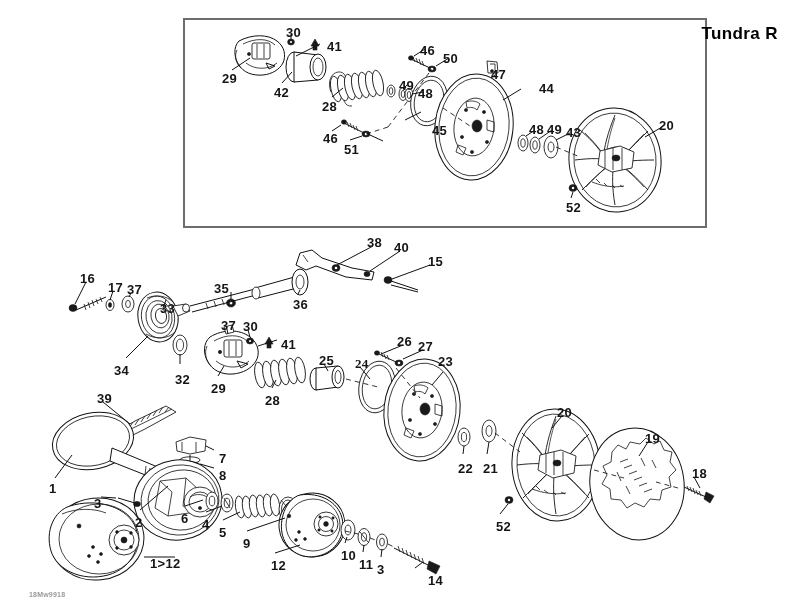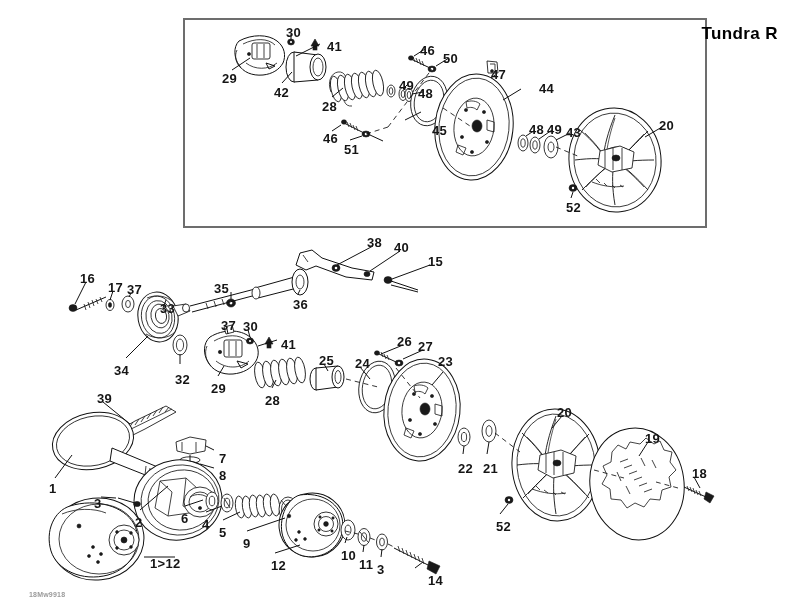--- a/index.html
+++ b/index.html
@@ -689,21 +689,21 @@
       <div class="callout" style="left: 293px; top: 298px;">36</div>
       <div class="callout" style="left: 221px; top: 319px;">37</div>
       <div class="callout" style="left: 243px; top: 320px;">30</div>
       <div class="callout" style="left: 281px; top: 338px;">41</div>
       <div class="callout" style="left: 114px; top: 364px;">34</div>
       <div class="callout" style="left: 175px; top: 373px;">32</div>
       <div class="callout" style="left: 211px; top: 382px;">29</div>
       <div class="callout" style="left: 397px; top: 335px;">26</div>
       <div class="callout" style="left: 418px; top: 340px;">27</div>
       <div class="callout" style="left: 319px; top: 354px;">25</div>
-      <div class="callout" style="left: 355px; top: 357px;">24</div>
+      <div class="callout" style="left: 355px; top: 357px; font-family: Liberation Serif, serif;">24</div>
       <div class="callout" style="left: 438px; top: 355px;">23</div>
       <div class="callout" style="left: 265px; top: 394px;">28</div>
       <div class="callout" style="left: 97px; top: 392px;">39</div>
       <div class="callout" style="left: 557px; top: 406px;">20</div>
       <div class="callout" style="left: 645px; top: 432px;">19</div>
       <div class="callout" style="left: 219px; top: 452px;">7</div>
       <div class="callout" style="left: 219px; top: 469px;">8</div>
       <div class="callout" style="left: 692px; top: 467px;">18</div>
       <div class="callout" style="left: 49px; top: 482px;">1</div>
       <div class="callout" style="left: 94px; top: 497px;">3</div>

